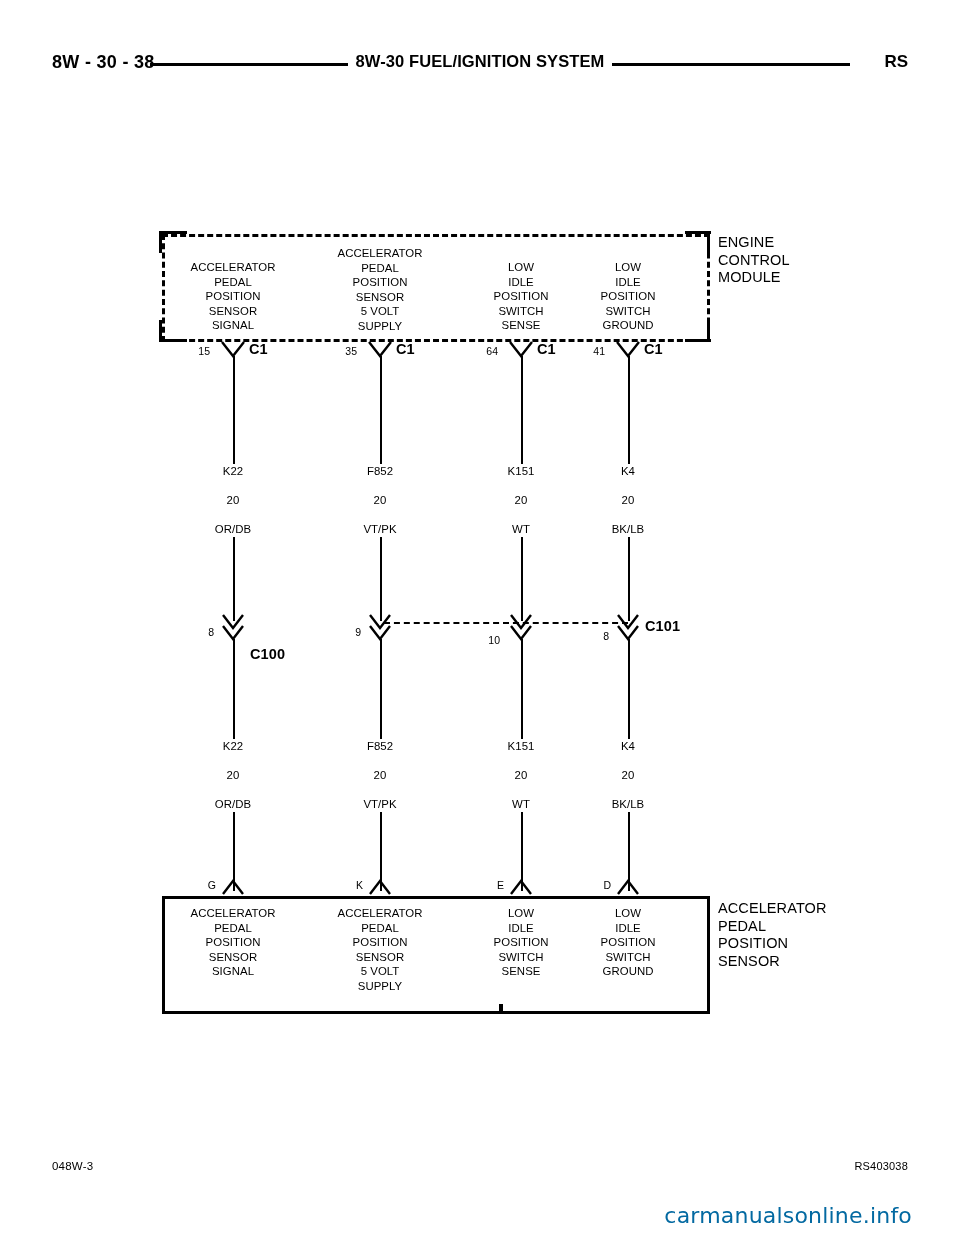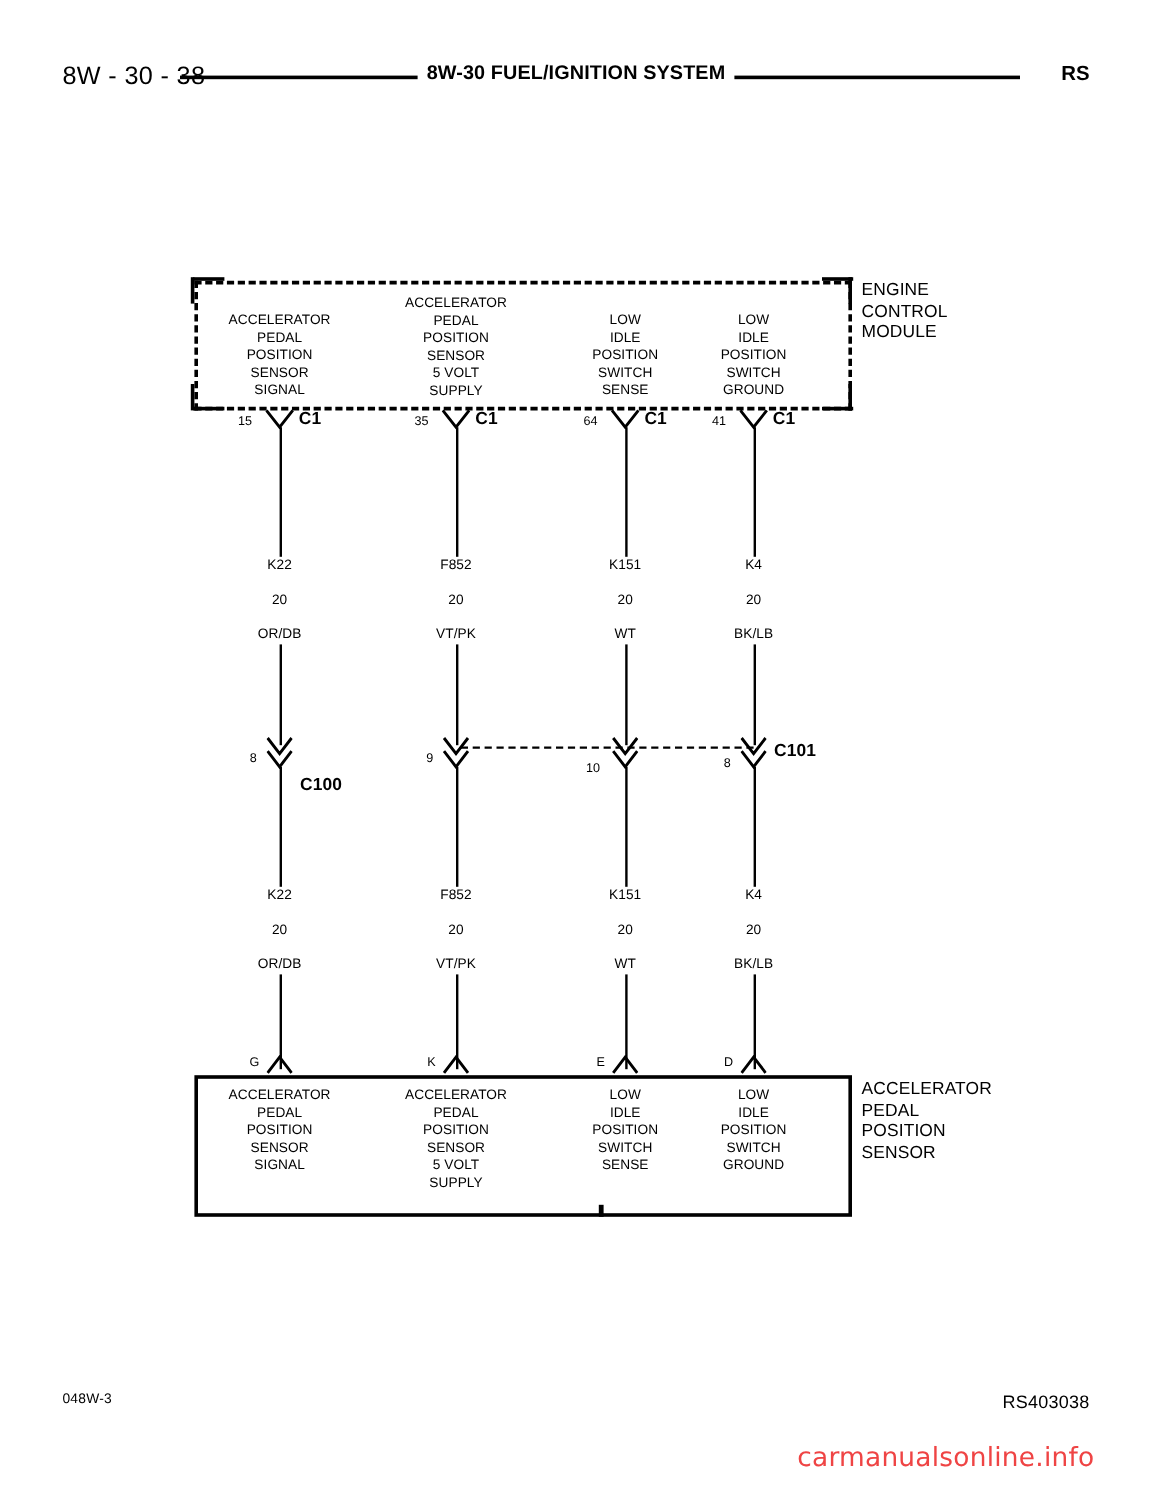--- a/index.html
+++ b/index.html
@@ -18,22 +18,22 @@
     height: 1242px;
     background: #ffffff;
     overflow: hidden;
   }
 
   
   .hdr-left {
     position: absolute;
     left: 52px;
     top: 52px;
-    font-size: 21px;
-    font-weight: normal;
+    font-size: 18px;
+    font-weight: bold;
     letter-spacing: 0.3px;
     white-space: nowrap;
   }
   .hdr-center {
     position: absolute;
     left: 0;
     top: 52px;
     width: 960px;
     text-align: center;
     font-size: 16.5px;
@@ -69,29 +69,29 @@
     position: absolute;
     left: 52px;
     top: 1160px;
     font-size: 11.5px;
     letter-spacing: 0.2px;
   }
   .ftr-right {
     position: absolute;
     right: 52px;
     top: 1160px;
-    font-size: 15px;
+    font-size: 11px;
     letter-spacing: 0.2px;
   }
   .watermark {
     position: absolute;
     right: 48px;
     top: 1203px;
     font-size: 22px;
-    color: #ef4444;
+    color: #0369a1;
     letter-spacing: 0.2px;
     font-family: "DejaVu Sans", sans-serif;
   }
 
   
   .ecm-box {
     position: absolute;
     left: 162px;
     top: 234px;
     width: 548px;

